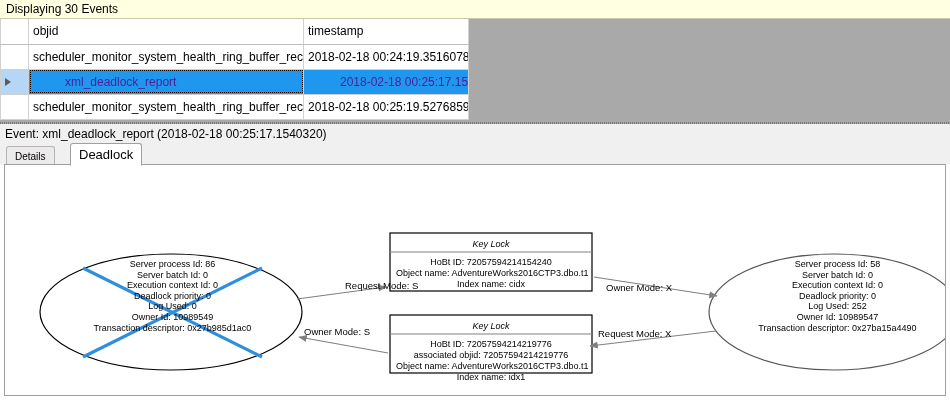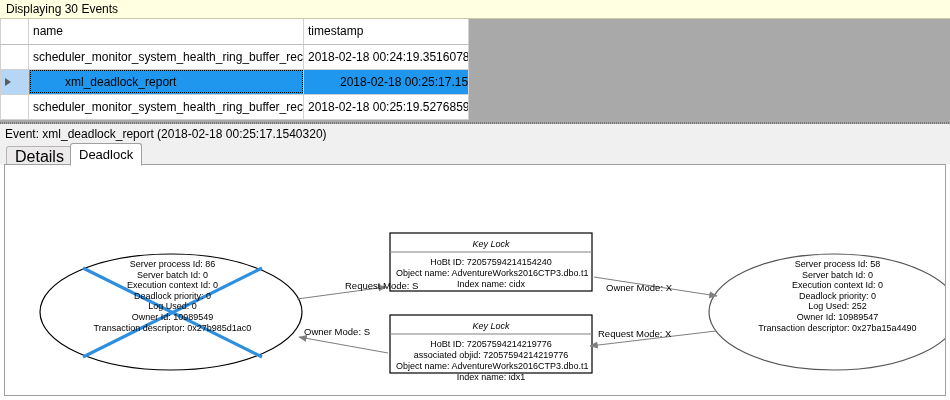--- a/index.html
+++ b/index.html
@@ -51,21 +51,21 @@
     border-left:1px solid #d0d0d0;
   }
   .grid-table thead th{
     border-bottom:1px solid #bfbfbf;
   }
   .col-sel{width:28px;min-width:28px;max-width:28px;padding:0;text-align:center;}
   .col-name{width:275px;min-width:275px;max-width:275px;}
   .col-ts{width:165px;min-width:165px;max-width:165px;margin-top:36px;}
 
   tr.row-selected td.col-sel{background:#b5d6f5;position:relative;}
-  tr.row-selected td.cell{background:#1f97ef;color:#000000;padding-left:36px;}
+  tr.row-selected td.cell{background:#1f97ef;color:#4c1d95;padding-left:36px;}
   tr.row-selected td.cell.focus-cell{outline:1px dotted #000;outline-offset:-2px;}
   .sel-arrow{
     display:inline-block;width:0;height:0;
     border-left:6px solid #5a5a5a;
     border-top:4px solid transparent;
     border-bottom:4px solid transparent;
     vertical-align:middle;
   }
 
   
@@ -81,21 +81,21 @@
 
   
   .tabstrip{
     position:absolute;left:0;top:143px;width:950px;height:22px;
     background:#f0f0f0;
   }
   .tab{
     position:absolute;top:3px;height:19px;
     background:#eceaea;border:1px solid #b4b4b4;border-bottom:none;
     border-radius:3px 3px 0 0;
-    font-size:16px;color:#000;
+    font-size:10px;color:#000;
     padding:0 8px;line-height:19px;box-sizing:border-box;
   }
   .tab.active{
     top:0px;height:23px;line-height:21px;
     background:#ffffff;border-color:#a0a0a0;
     border-bottom:1px solid #fff;
     z-index:3;font-size:13px;
   }
   #tab0{left:6px;}
   #tab1{left:48px;margin-left:22px;}
@@ -144,21 +144,21 @@
 
   <div class="banner">
     <span class="txt">Displaying 30 Events</span>
   </div>
 
   <div class="grid">
     <table class="grid-table">
       <thead>
         <tr>
           <th class="col-sel"></th>
-          <th class="col-name">name</th>
+          <th class="col-name">objid</th>
           <th class="col-ts">timestamp</th>
         </tr>
       </thead>
       <tbody>
         <tr>
           <td class="col-sel"></td>
           <td class="cell col-name">scheduler_monitor_system_health_ring_buffer_recorded</td>
           <td class="cell col-ts">2018-02-18 00:24:19.3516078</td>
         </tr>
         <tr class="row-selected">

